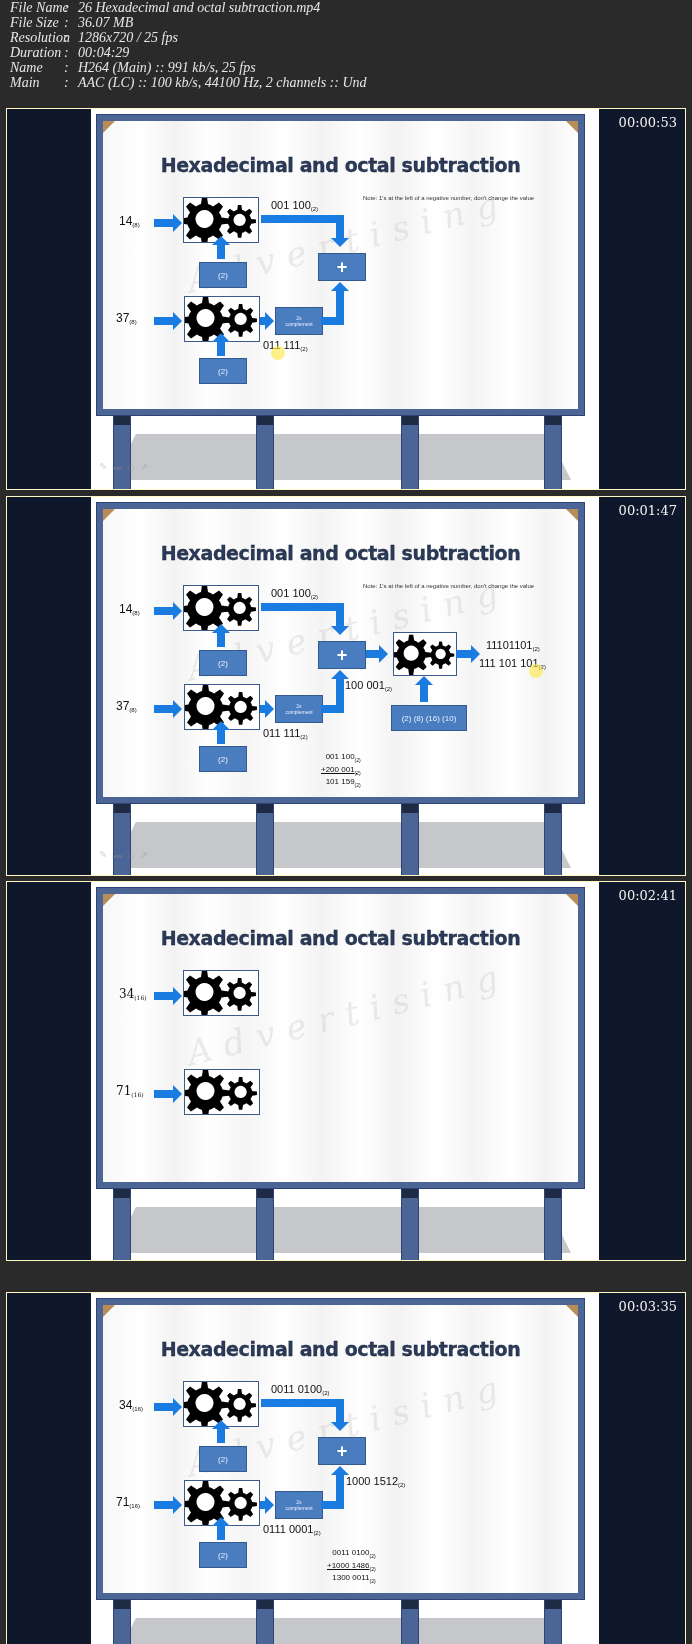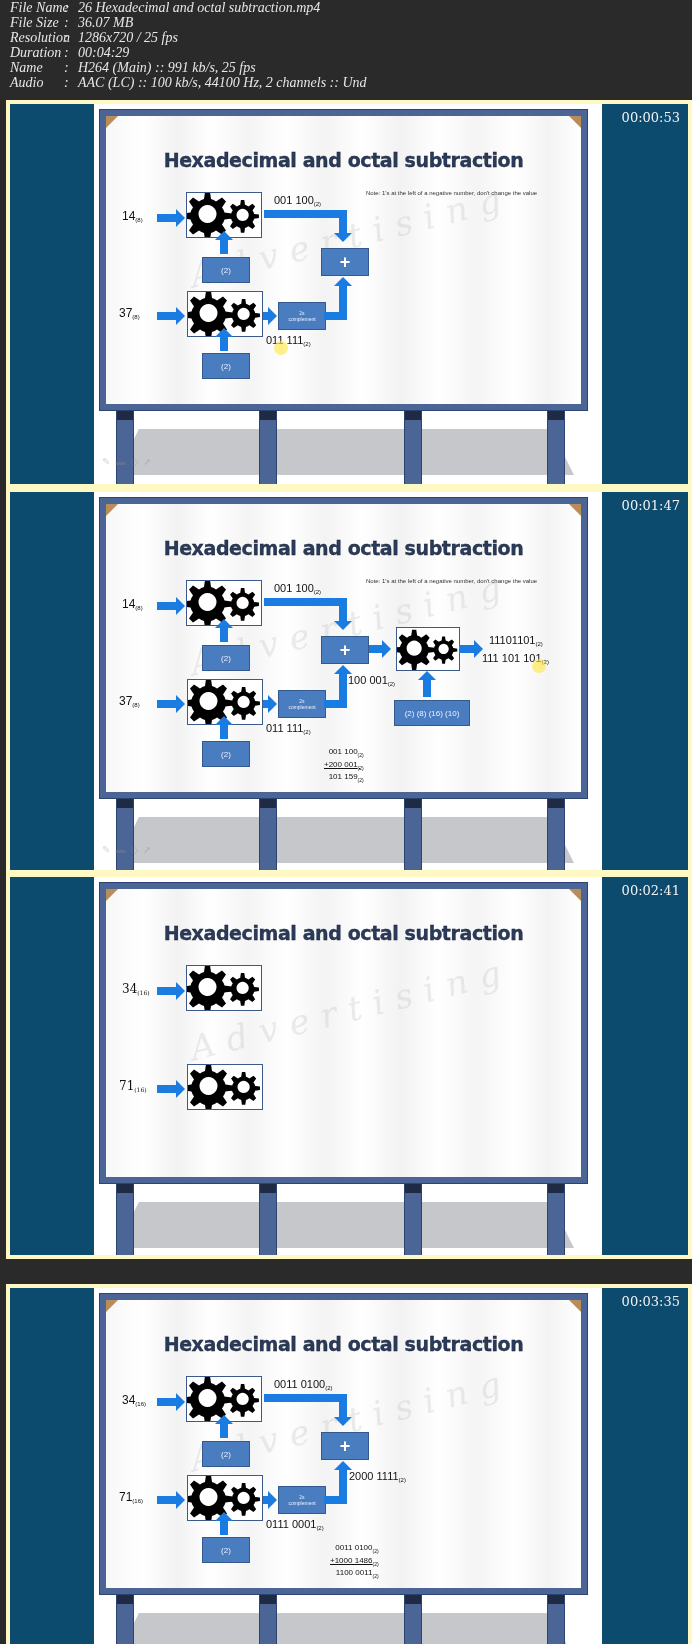--- a/index.html
+++ b/index.html
@@ -1,21 +1,21 @@
 <!DOCTYPE html>
 <html><head>
 <meta charset="utf-8">
 <style>
   html, body { margin:0; padding:0; }
   body { width:692px; height:1644px; background:#2a2a2a; position:relative; overflow:hidden; font-family:"Liberation Sans", sans-serif; }
   .info { position:absolute; left:10px; top:0; color:#e6e6e6; font-family:"Liberation Serif", serif; font-style:italic; font-size:14px; line-height:15px; }
   .info .row { display:flex; white-space:nowrap; }
   .info .k { width:54px; }
   .info .sep { width:14px; }
-  .frame { position:absolute; left:6px; width:678px; background:#0c4a6e; border:4px solid #fef9c3; overflow:hidden; }
+  .frame { position:absolute; left:6px; width:678px; background:#0f172a; border:1px solid #fef9c3; overflow:hidden;margin-top:8px; }
   .ts { position:absolute; right:8px; top:6px; color:#f2f2f2; font-family:"DejaVu Serif", serif; font-size:13px; }
   .slide { position:absolute; left:84px; top:0; width:508px; bottom:0; background:#fff; overflow:hidden; }
   .board { position:absolute; left:5px; top:5px; width:487px; height:300px; background:#4a6596; border:1px solid #2e4470; }
   .panel { position:absolute; left:6px; top:6px; right:6px; bottom:6px; background:linear-gradient(90deg,#f7f7f7 0%,#ffffff 8%,#f2f2f2 15%,#fff 22%,#f4f4f4 30%,#fff 38%,#f3f3f3 46%,#fff 54%,#f2f2f2 62%,#fff 70%,#f4f4f4 78%,#fff 86%,#f3f3f3 93%,#fff 100%); }
   .corner { position:absolute; width:0; height:0; border-style:solid; }
   .corner.tl { left:0; top:0; border-width:12px 12px 0 0; border-color:#b98d58 transparent transparent transparent; }
   .corner.tr { right:0; top:0; border-width:0 12px 12px 0; border-color:transparent #b98d58 transparent transparent; }
   .leg { position:absolute; top:306px; width:16px; height:80px; background:#4a6596; border-left:1px solid #2e4470; border-right:1px solid #2e4470; }
   .leg::before { content:""; position:absolute; left:0; right:0; top:0; height:10px; background:#1f2a44; }
   .shadow { position:absolute; left:22px; top:325px; width:458px; height:46px; background:#c6c7cb; clip-path:polygon(5% 0, 95% 0, 100% 100%, 0 100%); }
@@ -75,21 +75,21 @@
       <span class="k">Duration</span>
       <span class="sep">:</span>
       <span>00:04:29</span>
     </div>
   <div class="row">
       <span class="k">Name</span>
       <span class="sep">:</span>
       <span>H264 (Main) :: 991 kb/s, 25 fps</span>
     </div>
   <div class="row">
-      <span class="k">Audio</span>
+      <span class="k">Main</span>
       <span class="sep">:</span>
       <span>AAC (LC) :: 100 kb/s, 44100 Hz, 2 channels :: Und</span>
     </div>
 </div>
 
 <div class="frame" style="top:100px;height:380px;">
   <div class="ts">00:00:53</div>
   <div class="slide">
     <div class="shadow"></div>
     <div class="leg" style="left:22px"></div>
@@ -290,21 +290,21 @@
         <div class="gearbox" style="left:80px;top:76px;">
           <svg width="74" height="44" viewBox="0 0 74 44">
               <use href="#gear-big" transform="translate(-1,-1)"></use>
               <use href="#gear-big" transform="translate(41,7) scale(0.68)"></use>
             </svg>
         </div>
         <div class="bin" style="left:168px;top:78px;"><span>0011 0100</span><sub>(2)</sub></div>
         <div class="hline" style="left:158px;top:94px;width:80px;"></div>
         <div class="arrow-d" style="left:233px;top:94px;height:24px;"></div>
         <div class="bluebox plus" style="left:215px;top:132px;width:46px;height:26px;">+</div>
-        <div class="bin" style="left:243px;top:170px;"><span>2000 1111</span><sub>(2)</sub></div>
+        <div class="bin" style="left:243px;top:170px;"><span>1000 1512</span><sub>(2)</sub></div>
         <div class="arrow-u" style="left:114px;top:123px;height:15px;"></div>
         <div class="bluebox" style="left:96px;top:141px;width:46px;height:24px;">(2)</div>
 
         <div class="lbl" style="left:13px;top:190px;"><span>71</span><sub>(16)</sub></div>
         <div class="arrow-r" style="left:51px;top:196px;width:20px;"></div>
         <div class="gearbox" style="left:81px;top:175px;">
           <svg width="74" height="44" viewBox="0 0 74 44">
               <use href="#gear-big" transform="translate(-1,-1)"></use>
               <use href="#gear-big" transform="translate(41,7) scale(0.68)"></use>
             </svg>
@@ -317,18 +317,18 @@
             </div>
           </div>
         <div class="hline" style="left:218px;top:196px;width:22px;"></div>
         <div class="arrow-u" style="left:233px;top:169px;height:35px;"></div>
         <div class="bin" style="left:160px;top:218px;"><span>0111 0001</span><sub>(2)</sub></div>
         <div class="arrow-u" style="left:114px;top:220px;height:15px;"></div>
         <div class="bluebox" style="left:96px;top:237px;width:46px;height:24px;">(2)</div>
         <div class="calc" style="left:224px;top:243px;">
           <div><span>0011 0100</span><sub>(2)</sub></div>
           <div class="u"><span>+1000 1486</span><sub>(2)</sub></div>
-          <div><span>1100 0011</span><sub>(2)</sub></div>
+          <div><span>1300 0011</span><sub>(2)</sub></div>
         </div>
       </div>
     </div>
   </div>
 </div>
 
 </body></html>

